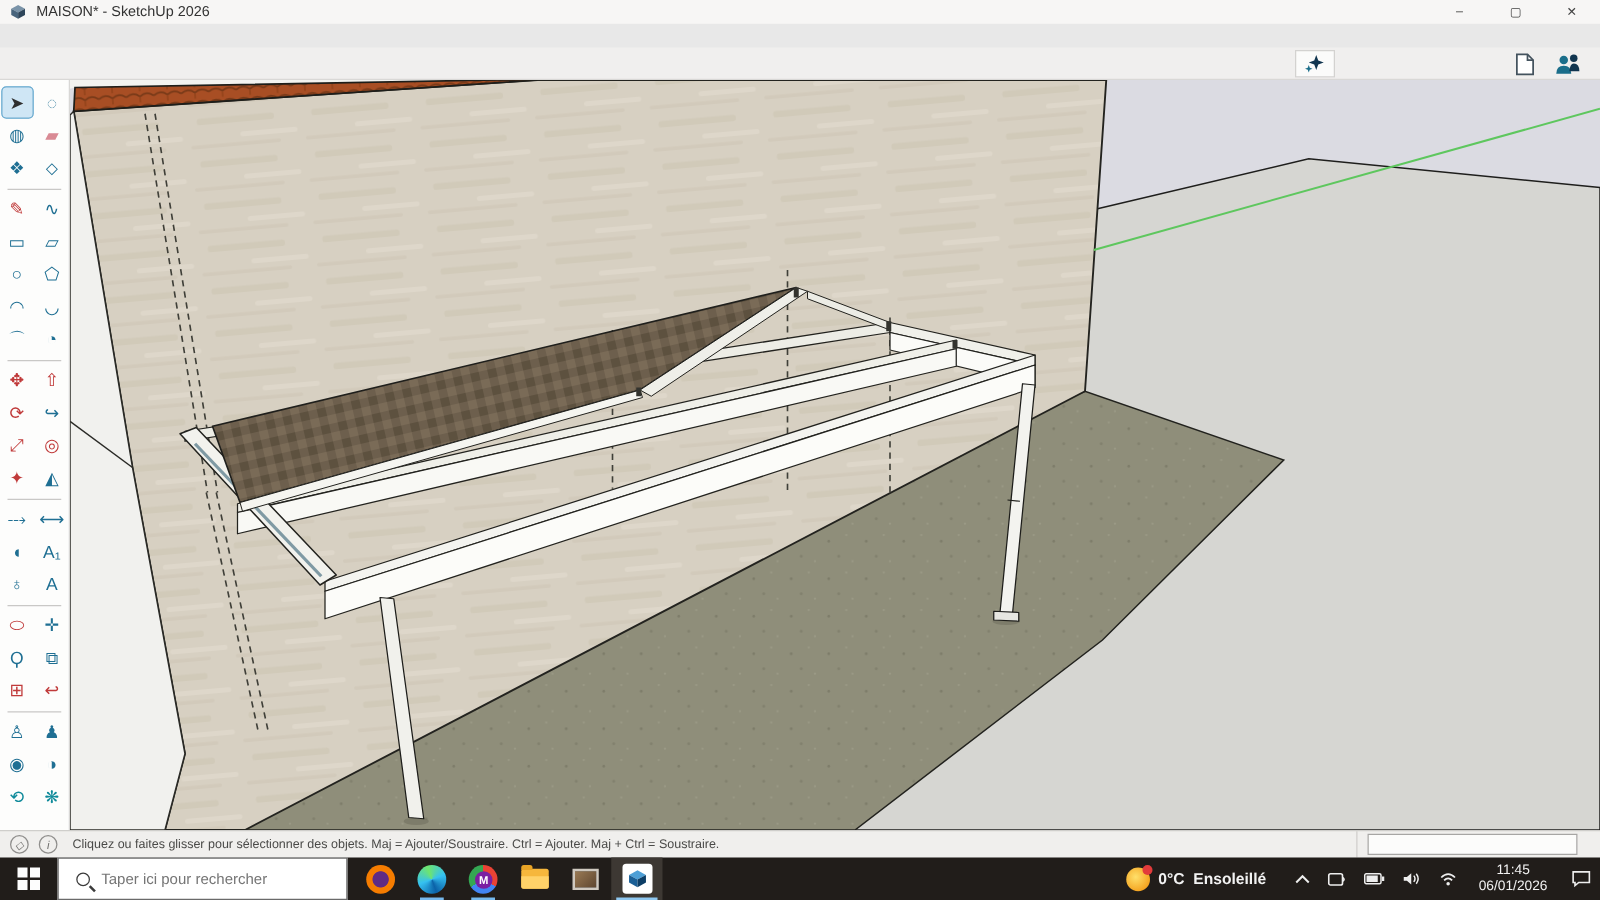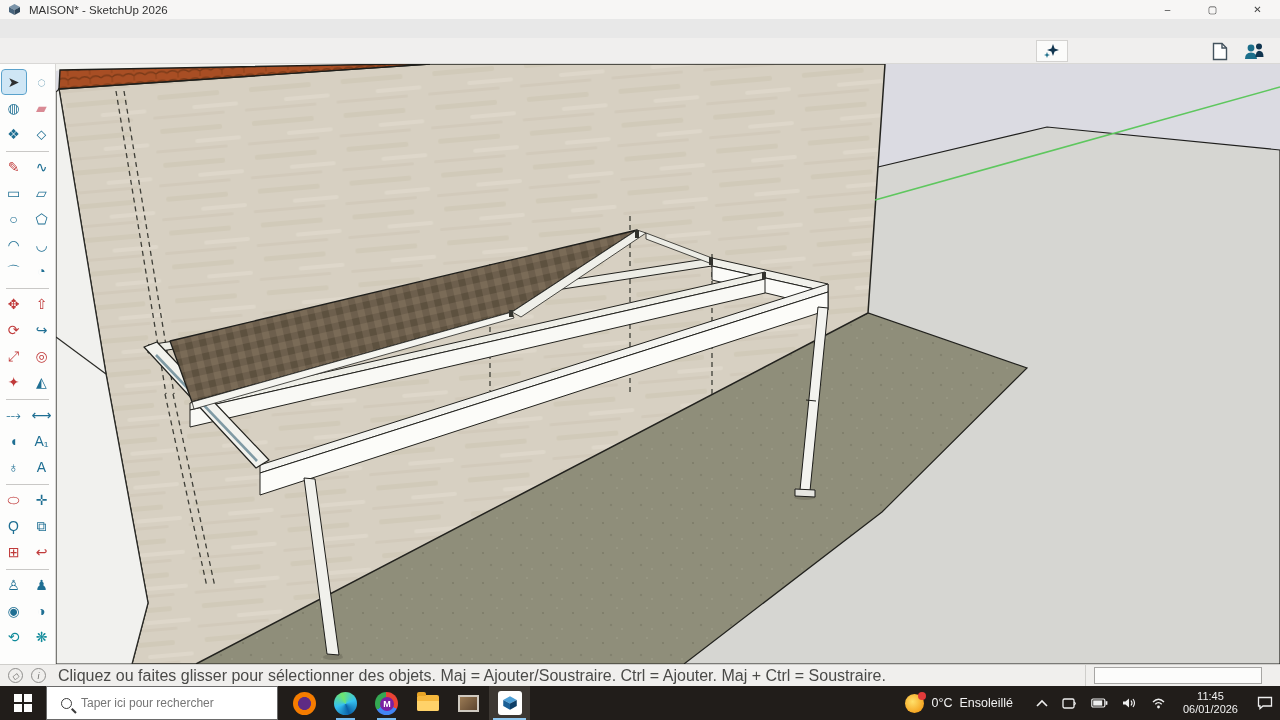--- a/index.html
+++ b/index.html
@@ -40,21 +40,21 @@
 
   #viewport { position:absolute; left:56px; top:0; width:1224px; height:600px; }
   #viewport svg { display:block; }
 
   
   #statusbar { position:absolute; left:0; top:664px; width:1280px; height:22px;
     background:#f0efed; border-top:1px solid #cfcecb; display:flex; align-items:center; }
   .status-icon { width:15px; height:15px; border:1.2px solid #8f8e8c; border-radius:50%;
     color:#6f6e6c; font-size:9px; display:flex; align-items:center; justify-content:center;
     margin-left:8px; font-style:italic; }
-  #status-message { font-size:16px; color:#4a4a48; margin-left:12px; }
+  #status-message { font-size:10px; color:#4a4a48; margin-left:12px; }
   #measure-wrap { margin-left:auto; display:flex; align-items:center; height:100%; }
   #measure-sep { width:1px; height:100%; background:#cfcecb; margin-right:8px; }
   #measure-box { width:168px; height:17px; border:1px solid #a7a6a4; background:#fcfcfb;
     font-size:11px; padding:0 4px; margin-right:18px; }
 
   
   #taskbar { position:absolute; left:0; top:686px; width:1280px; height:34px;
     background:#211d1a; display:flex; align-items:stretch; }
   #start-btn { width:46px; display:flex; align-items:center; justify-content:center; }
   #win-logo { display:grid; grid-template-columns:8px 8px; grid-template-rows:8px 8px; gap:1.5px; }
@@ -86,21 +86,21 @@
   .ico-photos { width:21px; height:17px; background:linear-gradient(135deg,#9a7a54,#5e4630); border:2px solid #cfc9c0; }
   .ico-sketchup { width:24px; height:24px; background:#ffffff; border-radius:3px;
     display:flex; align-items:center; justify-content:center; }
 
   #tray { margin-left:auto; display:flex; align-items:center; color:#f2f2f2; }
   #weather { display:flex; align-items:center; gap:7px; margin-right:16px; }
   #sun-ico { width:19px; height:19px; border-radius:50%;
     background:radial-gradient(circle at 40% 40%, #ffe06a, #f5a623 70%, #e08a00); position:relative; }
   #sun-ico::after { content:""; position:absolute; right:-2px; top:-2px; width:8px; height:8px;
     border-radius:50%; background:#e23b3b; }
-  #weather span { font-size:12.5px; }
+  #weather span { font-size:12.5px;font-weight:bold; }
   .tray-ico { margin:0 7px; display:flex; align-items:center; }
   #clock { text-align:center; font-size:11px; line-height:13px; margin:0 12px 0 10px; }
   #notif { width:30px; display:flex; align-items:center; justify-content:center; }
 </style>
 </head>
 <body>
 
 <div id="app">
 
   <div id="titlebar">

